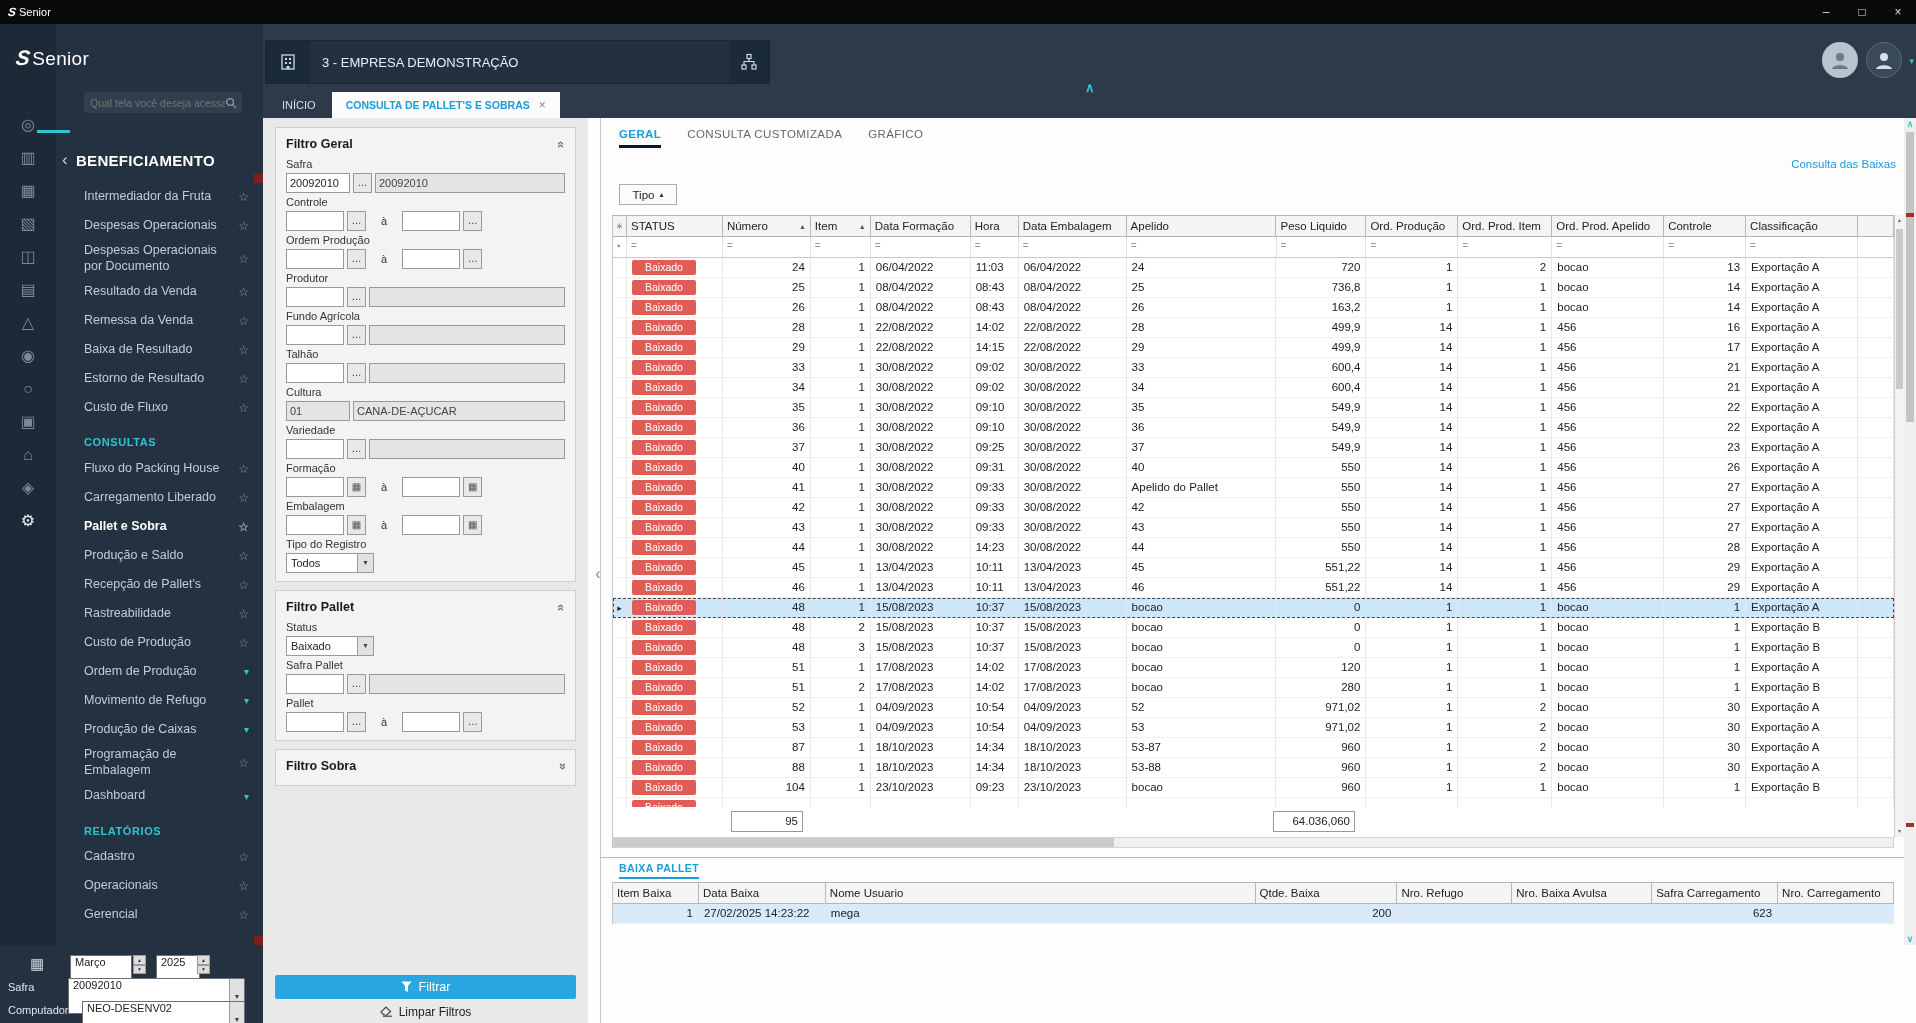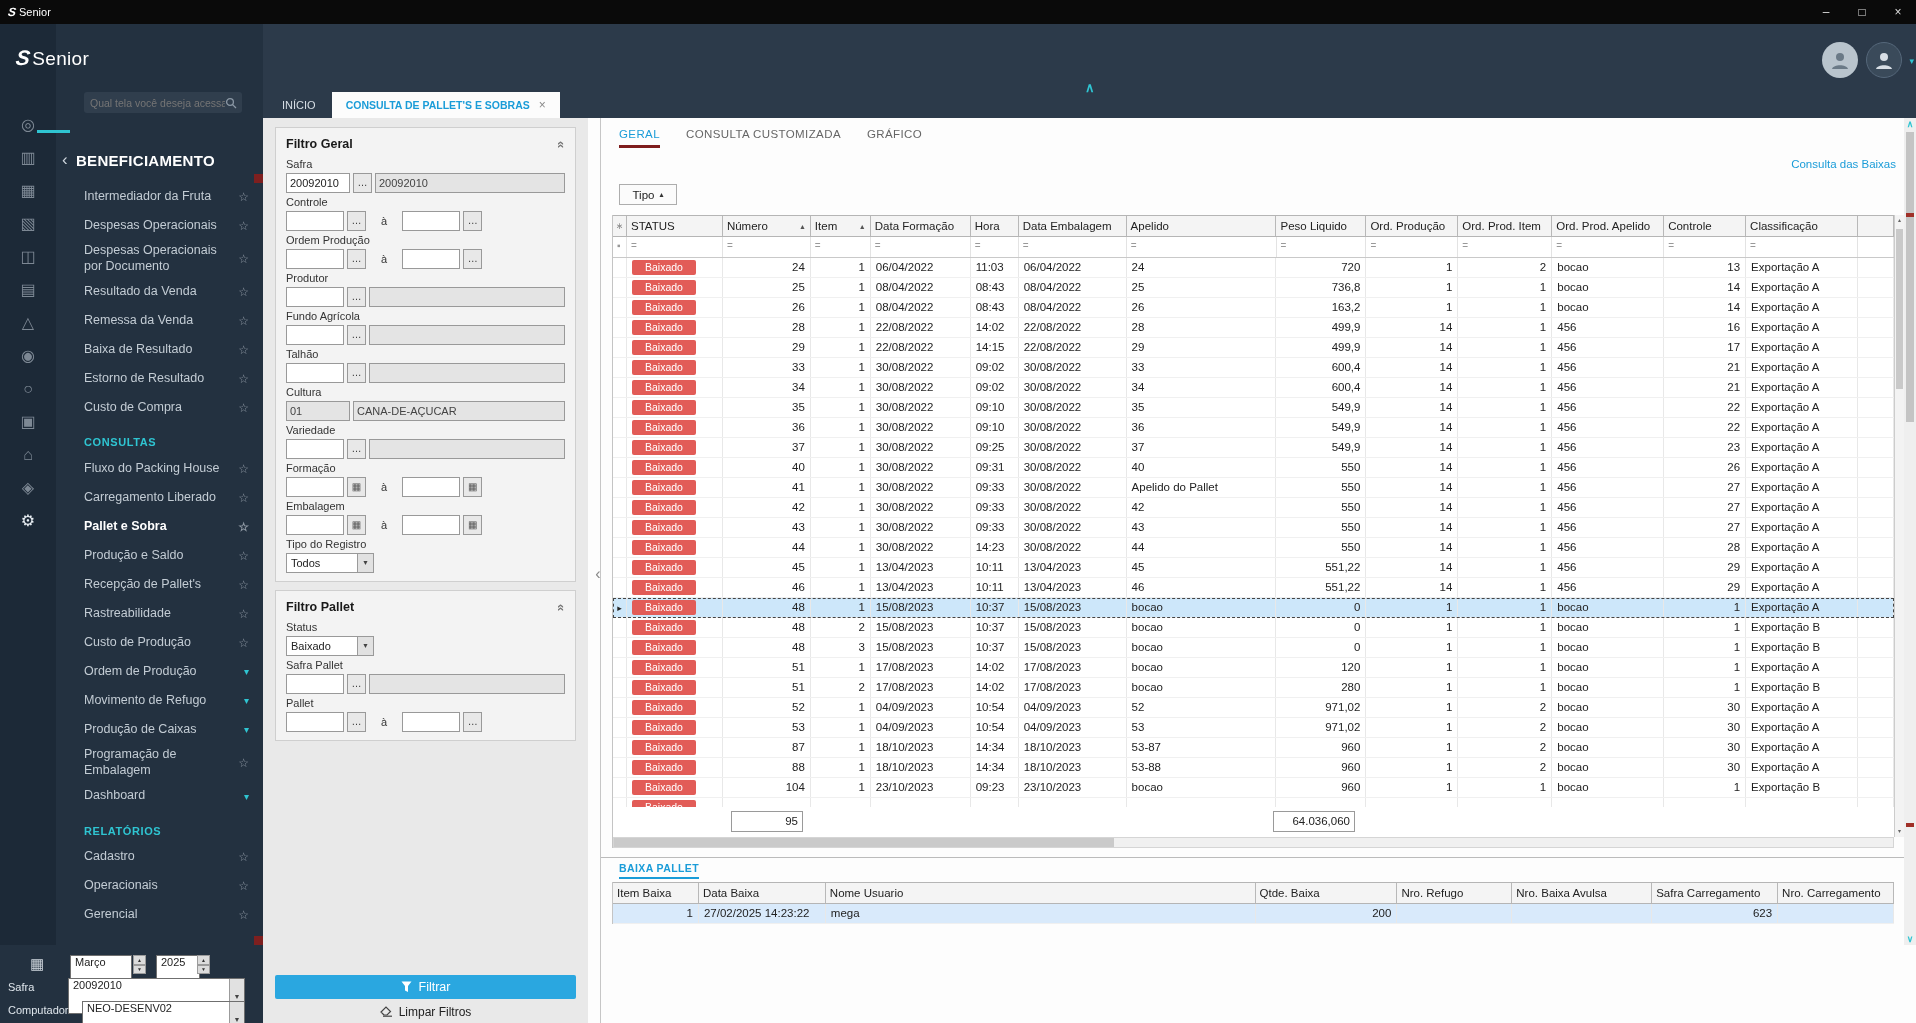--- a/index.html
+++ b/index.html
@@ -95,21 +95,21 @@
     font-family:"Liberation Sans",sans-serif}
   #btn-limpar{position:absolute;left:12px;right:12px;bottom:2px;height:19px;display:flex;align-items:center;justify-content:center;gap:6px;
     font-size:12px;color:#222;cursor:pointer}
   #panel-handle{position:absolute;left:590px;top:560px;width:16px;height:28px;color:#8a8a8a;font-size:16px;
     display:flex;align-items:center;justify-content:center;cursor:pointer;z-index:30}
 
   
   #main{position:absolute;left:600px;top:118px;width:1304px;height:905px;background:#fdfdfd;border-left:1px solid #c6c6c6}
   #content-tabs{position:absolute;left:18px;top:10px;display:flex;gap:26px}
   .ctab{font-size:11.5px;color:#666;padding-bottom:5px;letter-spacing:.4px;cursor:pointer}
-  .ctab.active{color:#1a9cd8;font-weight:normal;border-bottom:3px solid #7f1d1d}
+  .ctab.active{color:#1a9cd8;font-weight:bold;border-bottom:3px solid #0f172a}
   #baixas-link{position:absolute;right:8px;top:40px;color:#1a9cd8;font-size:11.5px;cursor:pointer}
   #tipo-btn{position:absolute;left:18px;top:66px;width:58px;height:21px;border:1px solid #adadad;background:#fbfbfb;
     display:flex;align-items:center;justify-content:center;gap:5px;font-size:11.5px;cursor:pointer}
   #tipo-btn .c{font-size:8px;color:#333}
 
   #grid{position:absolute;left:11px;top:97px;width:1282px;border-left:1px solid #c4c4c4}
   .gh-row{display:flex;height:22px;border-top:1px solid #b5b5b5;border-bottom:1px solid #b5b5b5;background:#f4f4f4}
   .gh{display:flex;align-items:center;padding:0 4px;font-size:11.5px;color:#222;border-right:1px solid #b8b8b8;
     overflow:hidden;white-space:nowrap;cursor:pointer}
   .gh .sort-arrow{margin-left:auto;font-size:7px;color:#555;padding-left:3px}
@@ -219,21 +219,21 @@
         </div>
         <div class="side-item">
           <span class="si-label">Baixa de Resultado</span>
           <span class="si-star">☆</span>
         </div>
         <div class="side-item">
           <span class="si-label">Estorno de Resultado</span>
           <span class="si-star">☆</span>
         </div>
         <div class="side-item">
-          <span class="si-label">Custo de Compra</span>
+          <span class="si-label">Custo de Fluxo</span>
           <span class="si-star">☆</span>
         </div>
         <div class="side-sec">CONSULTAS</div>
         <div class="side-item">
           <span class="si-label">Fluxo do Packing House</span>
           <span class="si-star">☆</span>
         </div>
         <div class="side-item">
           <span class="si-label">Carregamento Liberado</span>
           <span class="si-star">☆</span>
@@ -319,20 +319,41 @@
         <span class="txt">NEO-DESENV02</span>
         <span class="arr">▼</span>
       </div>
     </div>
   </div>
 
   <div class="red-handle" style="left:254px;top:174px"></div>
   <div class="red-handle" style="left:254px;top:936px"></div>
 
   <div id="header">
+    <div id="company-box">
+      <span class="ibox">
+        <svg width="18" height="18" viewBox="0 0 18 18">
+            <rect x="3" y="2" width="12" height="14" fill="none" stroke="#cfd8e0" stroke-width="1.3"></rect>
+            <rect x="6" y="5" width="2" height="2" fill="#cfd8e0"></rect>
+            <rect x="10" y="5" width="2" height="2" fill="#cfd8e0"></rect>
+            <rect x="6" y="9" width="2" height="2" fill="#cfd8e0"></rect>
+            <rect x="10" y="9" width="2" height="2" fill="#cfd8e0"></rect>
+            <rect x="7.5" y="13" width="3" height="3" fill="#cfd8e0"></rect>
+          </svg>
+      </span>
+      <span class="lbl">3 - EMPRESA DEMONSTRAÇÃO</span>
+      <span class="ibox r">
+        <svg width="18" height="18" viewBox="0 0 18 18">
+            <rect x="7" y="1.5" width="4" height="4" fill="none" stroke="#cfd8e0" stroke-width="1.2"></rect>
+            <rect x="2" y="12" width="4" height="4" fill="none" stroke="#cfd8e0" stroke-width="1.2"></rect>
+            <rect x="12" y="12" width="4" height="4" fill="none" stroke="#cfd8e0" stroke-width="1.2"></rect>
+            <path d="M9 5.5v3M4 12V8.5h10V12" fill="none" stroke="#cfd8e0" stroke-width="1.2"></path>
+          </svg>
+      </span>
+    </div>
     <span id="hdr-collapse">∧</span>
     <div class="avatar" id="avatar-photo">
       <svg width="22" height="22" viewBox="0 0 22 22">
           <circle cx="11" cy="8" r="4" fill="#6b7a87"></circle>
           <path d="M3 20c1.5-5 14.5-5 16 0z" fill="#6b7a87"></path>
         </svg>
     </div>
     <div class="avatar" id="avatar-user">
       <svg width="22" height="22" viewBox="0 0 22 22">
           <circle cx="11" cy="8" r="4" fill="#d7dee5"></circle>
@@ -453,20 +474,26 @@
       <div class="f-label">Pallet</div>
       <div class="f-row">
         <input class="inp xs" style="">
         <span class="dots">…</span>
         <span class="a-sep">à</span>
         <input class="inp xs" style="">
         <span class="dots">…</span>
       </div>
     </div>
 
+    <div class="f-group">
+      <div class="f-group-hd">
+        <span class="t">Filtro Sobra</span>
+        <span class="chev chev-down">«</span>
+      </div>
+    </div>
 
     <button id="btn-filtrar">
       <svg width="11" height="12" viewBox="0 0 11 12">
           <path d="M0.5 0.5h10L7 5v6L4 9.5V5z" fill="#fff"></path>
         </svg>
       <span>Filtrar</span>
     </button>
     <div id="btn-limpar">
       <svg width="13" height="11" viewBox="0 0 13 11">
           <path d="M4 9 1 6l5-5 4.5 4.5L7 9z" fill="none" stroke="#444" stroke-width="1.2"></path>

